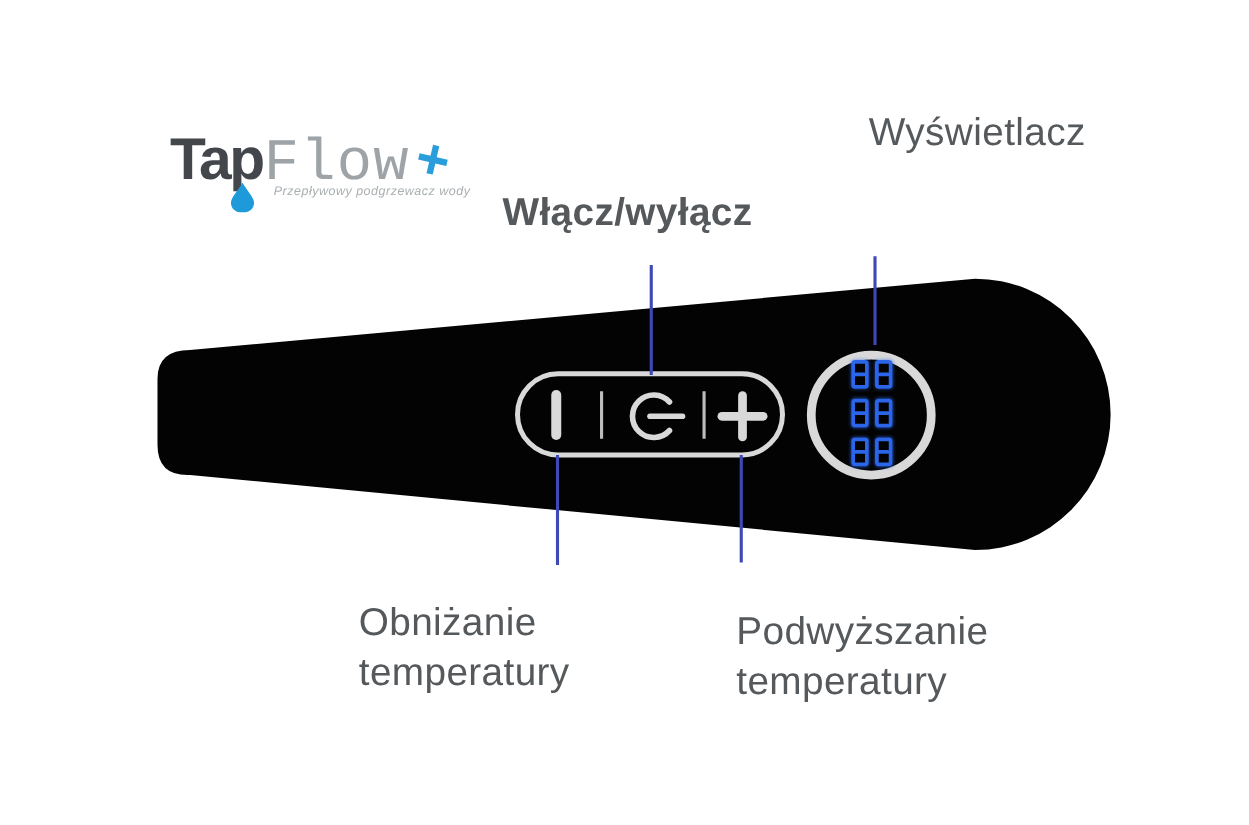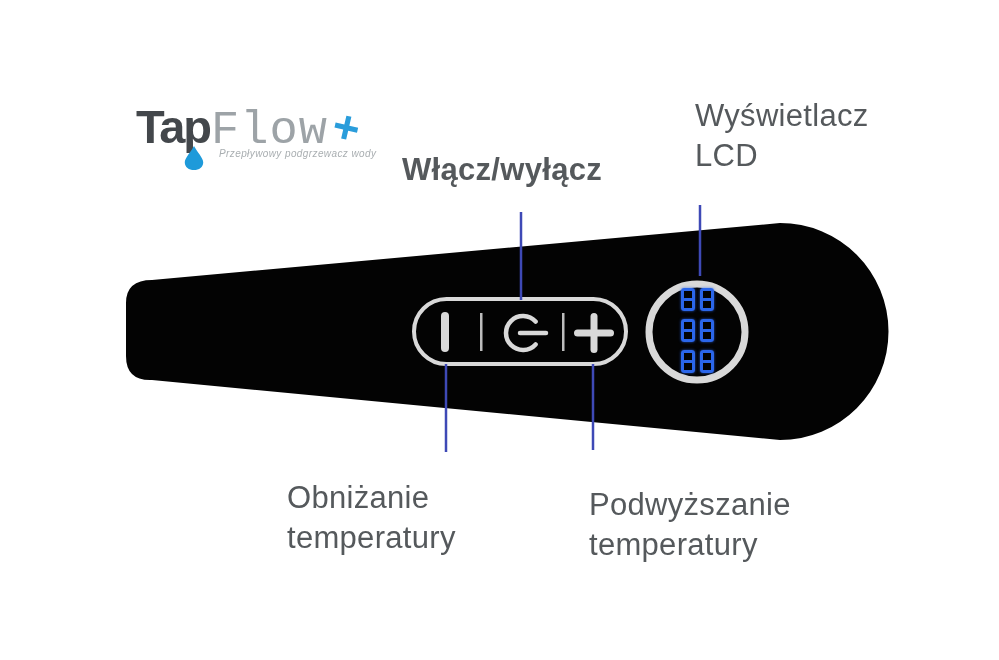--- a/index.html
+++ b/index.html
@@ -14,21 +14,21 @@
   .logo-plus{display:inline-block;font-size:46px;font-weight:800;color:#2a9ddb;
              transform:rotate(13deg);margin-left:5px;line-height:1;}
   .logo-drop{position:absolute;left:48px;top:43px;}
   .logo-tagline{position:absolute;left:83px;top:45px;font-size:10px;font-style:italic;
                 color:#a9aeb1;letter-spacing:.4px;white-space:nowrap;}
 
   
   .note{position:absolute;color:#55595c;font-weight:300;font-size:31px;line-height:40px;
         letter-spacing:.3px;white-space:nowrap;}
   .note-power{left:402px;top:150px;font-weight:bold;}
-  .note-lcd{left:695px;top:96px;}
+  .note-lcd{left:695px;top:86px;}
   .note-decrease{left:287px;top:478px;}
   .note-increase{left:589px;top:485px;}
 
   
   .device-svg{position:absolute;left:0;top:0;}
 
   
   .lcd{position:absolute;left:679px;top:288px;width:36px;display:flex;
        flex-direction:column;gap:8px;}
   .lcd-row{display:flex;gap:5px;justify-content:center;}
@@ -53,21 +53,20 @@
     </svg>
     <div class="logo-tagline">Przepływowy podgrzewacz wody</div>
   </div>
 
   <div class="note note-power">
     <div>Włącz/wyłącz</div>
   </div>
 
   <div class="note note-lcd">
     <div>Wyświetlacz</div>
-    <div>LCD</div>
   </div>
 
   <div class="note note-decrease">
     <div>Obniżanie</div>
     <div>temperatury</div>
   </div>
 
   <div class="note note-increase">
     <div>Podwyższanie</div>
     <div>temperatury</div>

